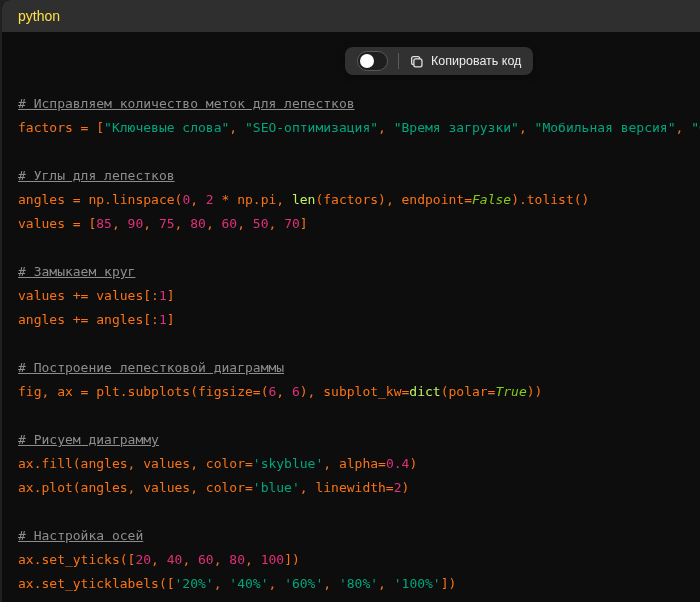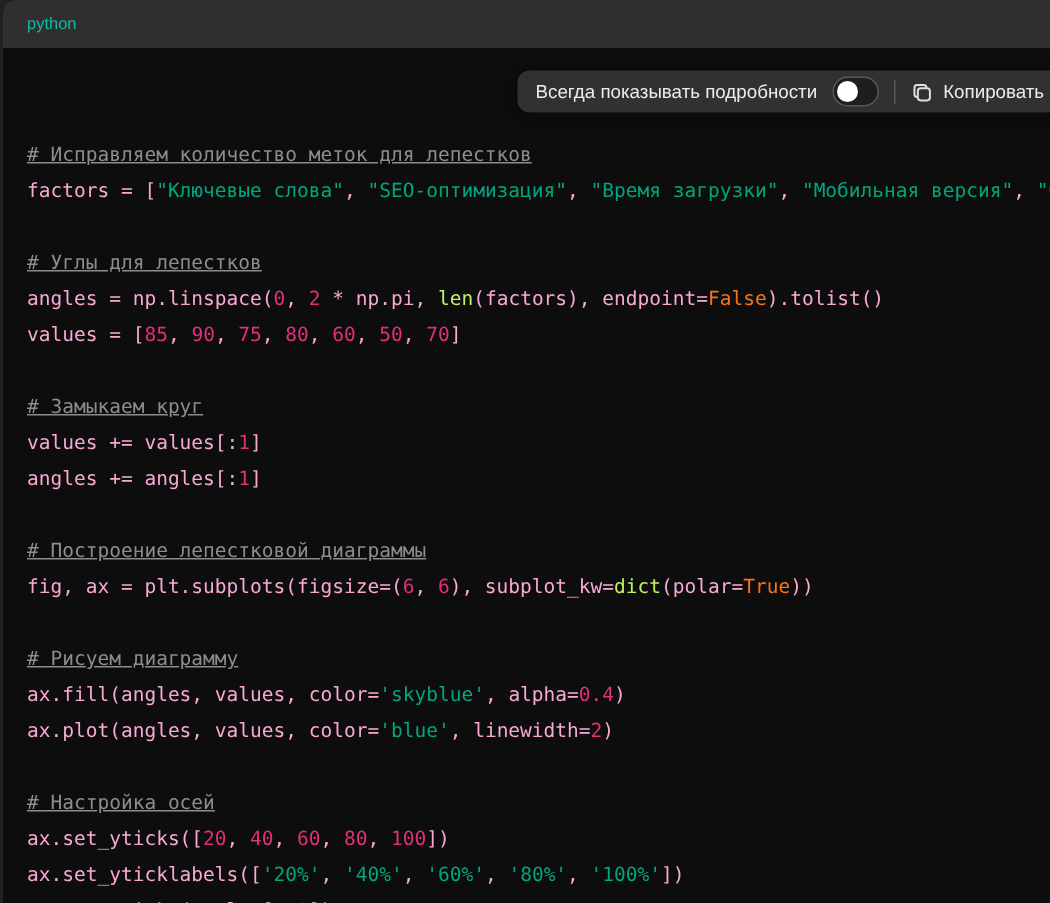--- a/index.html
+++ b/index.html
@@ -18,38 +18,38 @@
   }
   .code-header {
     height: 32px;
     background: #2f2f2f;
     display: flex;
     align-items: center;
     padding: 0 16px;
     border-top-left-radius: 8px;
   }
   .lang-label {
-    color: #14b8a6;
-    font-size: 11px;
+    color: #fde047;
+    font-size: 14px;
   }
   .code-area {
     padding: 12px 0 6px 16px;
     font-family: "DejaVu Sans Mono", monospace;
     font-size: 13px;
     line-height: 24px;
     white-space: pre;
     color: #ffffff;
   }
   .line { height: 24px; }
-  .tok-p { color: #f9a8d4; }
+  .tok-p { color: #f97316; }
   .tok-c { color: #8d8d8d; text-decoration: underline; }
   .tok-s { color: #00a67d; }
   .tok-n { color: #df3079; }
   .tok-b { color: #bef264; }
-  .tok-l { color: #f97316; }
+  .tok-l { color: #84cc16; font-style: italic; }
 
   .toolbar {
     position: absolute;
     top: 47px;
     left: 343px;
     height: 28px;
     background: #313131;
     border-radius: 8px;
     display: flex;
     align-items: center;
@@ -105,21 +105,20 @@
 
   <div class="code-header">
     <span class="lang-label">python</span>
   </div>
 
   <div class="code-area">
     <div id="code-lines"><div class="line"><span class="tok-c"># Исправляем количество меток для лепестков</span></div><div class="line"><span class="tok-p">factors = [</span><span class="tok-s">"Ключевые слова"</span><span class="tok-p">, </span><span class="tok-s">"SEO-оптимизация"</span><span class="tok-p">, </span><span class="tok-s">"Время загрузки"</span><span class="tok-p">, </span><span class="tok-s">"Мобильная версия"</span><span class="tok-p">, </span><span class="tok-s">"От</span></div><div class="line"></div><div class="line"><span class="tok-c"># Углы для лепестков</span></div><div class="line"><span class="tok-p">angles = np.linspace(</span><span class="tok-n">0</span><span class="tok-p">, </span><span class="tok-n">2</span><span class="tok-p"> * np.pi, </span><span class="tok-b">len</span><span class="tok-p">(factors), endpoint=</span><span class="tok-l">False</span><span class="tok-p">).tolist()</span></div><div class="line"><span class="tok-p">values = [</span><span class="tok-n">85</span><span class="tok-p">, </span><span class="tok-n">90</span><span class="tok-p">, </span><span class="tok-n">75</span><span class="tok-p">, </span><span class="tok-n">80</span><span class="tok-p">, </span><span class="tok-n">60</span><span class="tok-p">, </span><span class="tok-n">50</span><span class="tok-p">, </span><span class="tok-n">70</span><span class="tok-p">]</span></div><div class="line"></div><div class="line"><span class="tok-c"># Замыкаем круг</span></div><div class="line"><span class="tok-p">values += values[:</span><span class="tok-n">1</span><span class="tok-p">]</span></div><div class="line"><span class="tok-p">angles += angles[:</span><span class="tok-n">1</span><span class="tok-p">]</span></div><div class="line"></div><div class="line"><span class="tok-c"># Построение лепестковой диаграммы</span></div><div class="line"><span class="tok-p">fig, ax = plt.subplots(figsize=(</span><span class="tok-n">6</span><span class="tok-p">, </span><span class="tok-n">6</span><span class="tok-p">), subplot_kw=</span><span class="tok-b">dict</span><span class="tok-p">(polar=</span><span class="tok-l">True</span><span class="tok-p">))</span></div><div class="line"></div><div class="line"><span class="tok-c"># Рисуем диаграмму</span></div><div class="line"><span class="tok-p">ax.fill(angles, values, color=</span><span class="tok-s">'skyblue'</span><span class="tok-p">, alpha=</span><span class="tok-n">0.4</span><span class="tok-p">)</span></div><div class="line"><span class="tok-p">ax.plot(angles, values, color=</span><span class="tok-s">'blue'</span><span class="tok-p">, linewidth=</span><span class="tok-n">2</span><span class="tok-p">)</span></div><div class="line"></div><div class="line"><span class="tok-c"># Настройка осей</span></div><div class="line"><span class="tok-p">ax.set_yticks([</span><span class="tok-n">20</span><span class="tok-p">, </span><span class="tok-n">40</span><span class="tok-p">, </span><span class="tok-n">60</span><span class="tok-p">, </span><span class="tok-n">80</span><span class="tok-p">, </span><span class="tok-n">100</span><span class="tok-p">])</span></div><div class="line"><span class="tok-p">ax.set_yticklabels([</span><span class="tok-s">'20%'</span><span class="tok-p">, </span><span class="tok-s">'40%'</span><span class="tok-p">, </span><span class="tok-s">'60%'</span><span class="tok-p">, </span><span class="tok-s">'80%'</span><span class="tok-p">, </span><span class="tok-s">'100%'</span><span class="tok-p">])</span></div><div class="line"><span class="tok-p">ax.set_xticks(angles[:</span><span class="tok-n">-1</span><span class="tok-p">])</span></div></div>
   </div>
 
   <div class="toolbar">
-    <span class="toggle-label">Всегда показывать подробности</span>
     <div class="toggle" role="switch" aria-checked="false">
       <div class="toggle-knob"></div>
     </div>
     <div class="toolbar-divider"></div>
     <button class="copy-btn">
       <svg class="copy-icon" width="15" height="15" viewBox="0 0 16 16" fill="none" stroke="#e0e0e0" stroke-width="1.4" stroke-linejoin="round">
         <rect x="2.8" y="2.8" width="8.6" height="8.6" rx="2"></rect>
         <rect x="5.2" y="5.2" width="8.6" height="8.6" rx="2" fill="#313131"></rect>
       </svg>
       <span>Копировать код</span>

